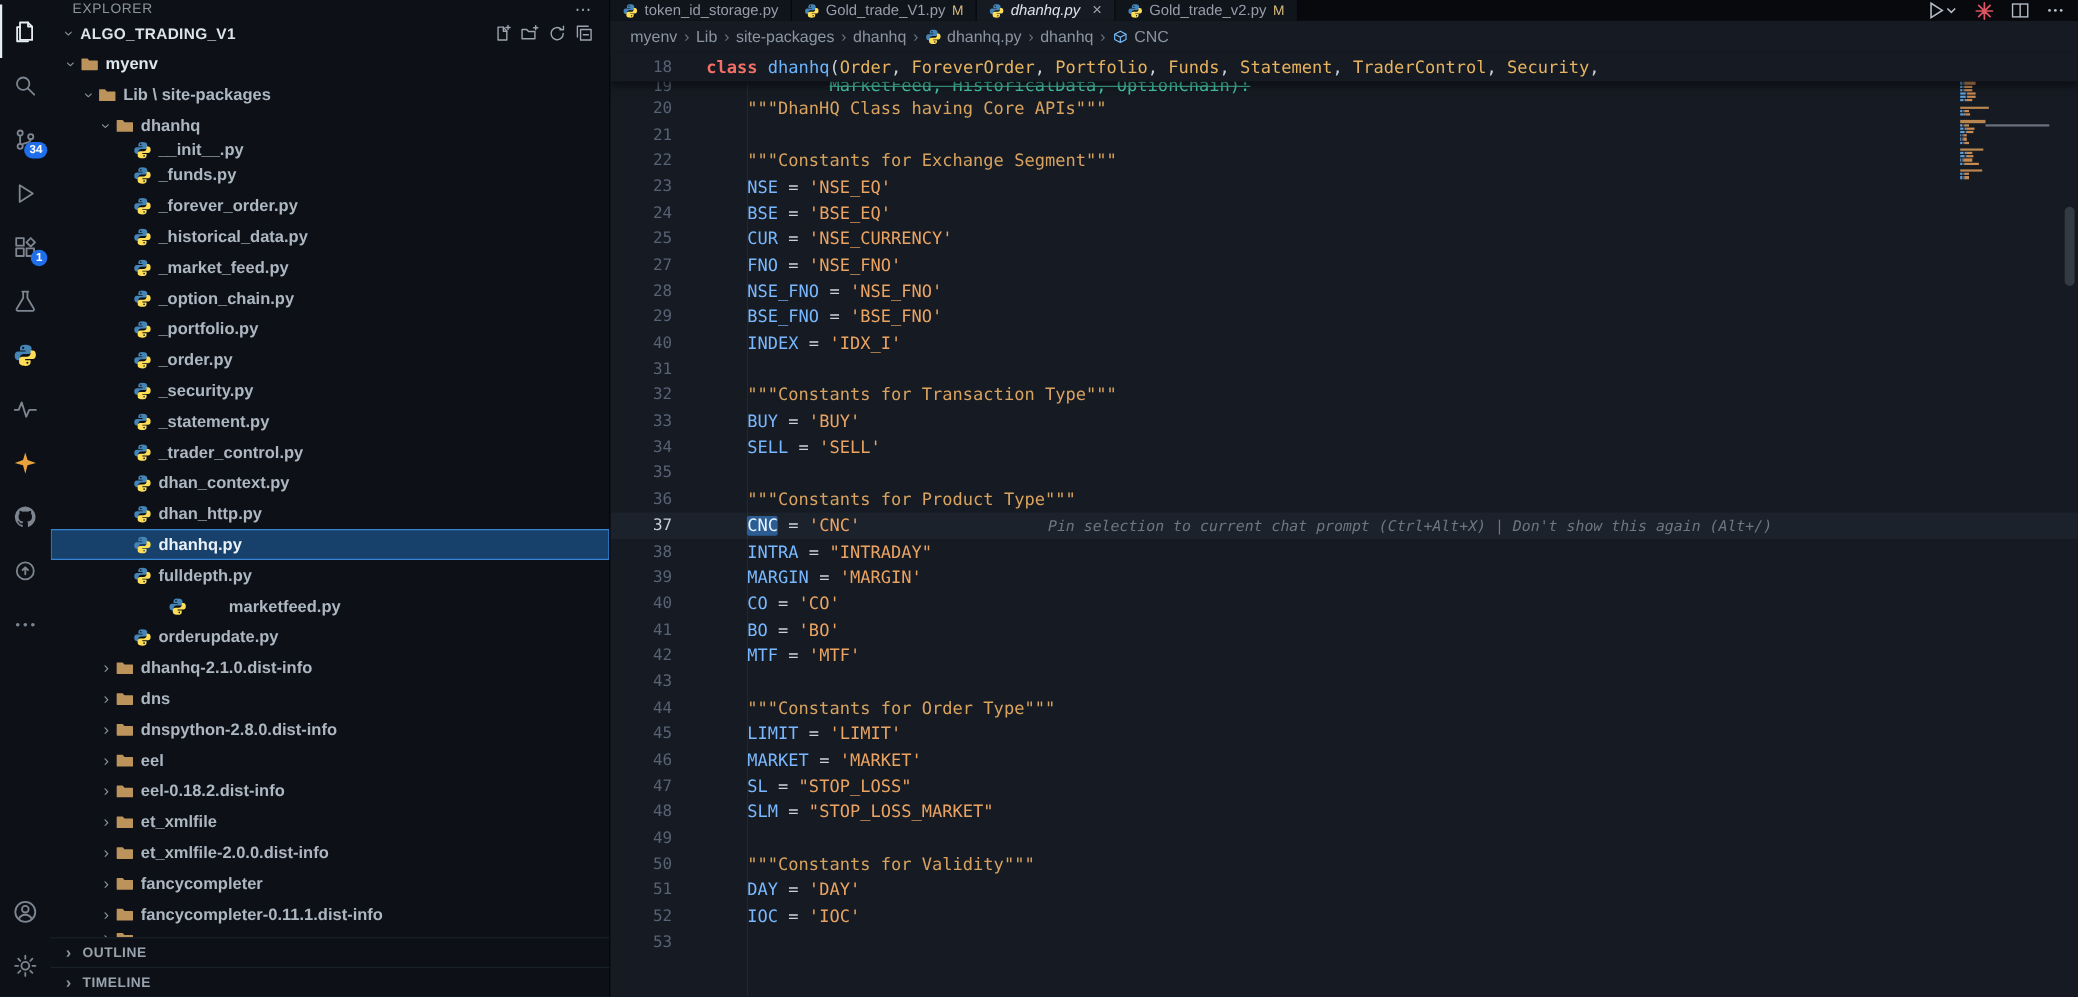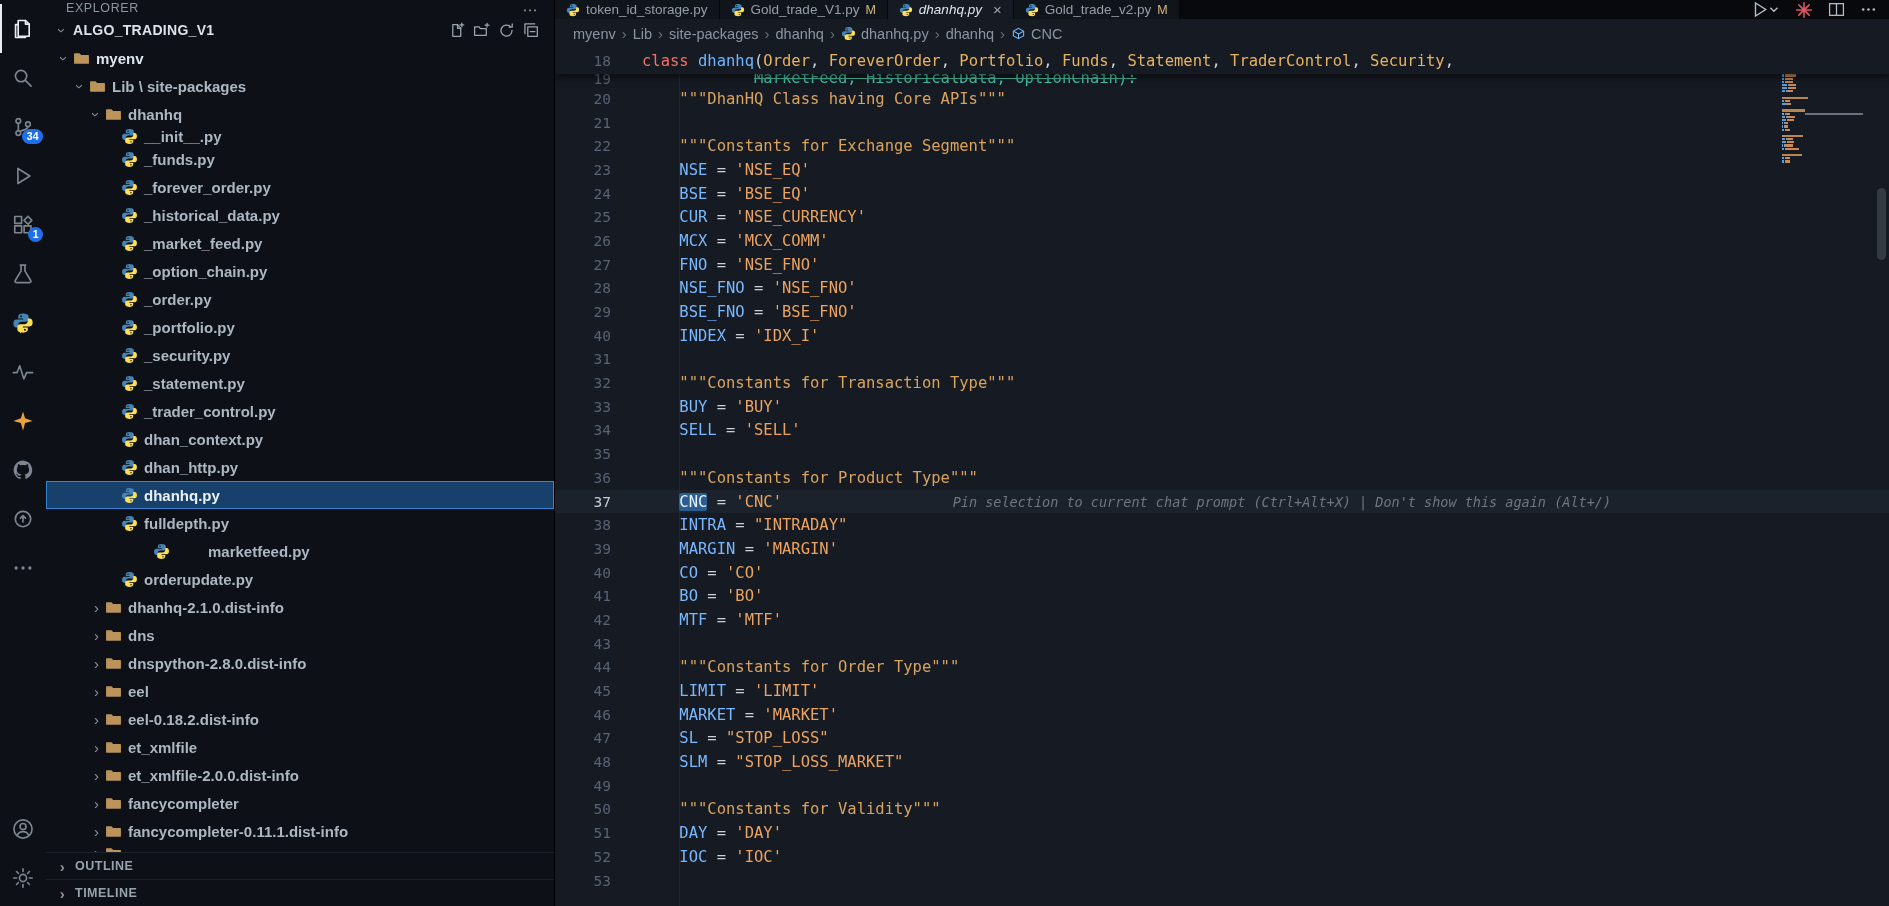--- a/index.html
+++ b/index.html
@@ -64,21 +64,21 @@
   .guide{position:absolute;left:124px;top:26px;bottom:0;width:1px;background:rgba(255,255,255,.055);}
   .sticky{position:absolute;top:0;left:0;right:0;height:26px;background:#161b23;z-index:3;
     box-shadow:0 4px 7px rgba(0,0,0,.5);display:flex;align-items:center;}
   .codelines{position:absolute;top:26px;left:0;right:0;bottom:0;}
   .crow{display:flex;height:23.7px;align-items:center;white-space:pre;}
   .crow.clipt{height:13px;overflow:hidden;align-items:flex-end;}
   .crow.cur{background:rgba(110,131,160,.07);}
   .gut{width:56px;flex:none;text-align:right;color:#576274;font-size:14.5px;}
   .crow.cur .gut{color:#c6cfdb;}
   .ltxt{margin-left:31px;}
-  .tk-k{color:#f47067;}
+  .tk-k{color:#f47067;font-weight:bold;}
   .tk-c{color:#6cb6ff;}
   .tk-b{color:#e7b35f;}
   .tk-d{color:#d9a35f;}
   .tk-s{color:#eba362;}
   .tk-v{color:#79b8ff;}
   .tk-p{color:#c9d1d9;}
   .tk-g{color:#6e7681;font-style:italic;font-size:13.5px;}
   .tk-sel{color:#e8f2ff;background:#2b5d93;border-radius:2px;}
   .tk-ts{color:#45c6a8;text-decoration:line-through;}
 
@@ -314,31 +314,31 @@
           <span class="tlabel">_option_chain.py</span>
         </div>
         <div class="trow" style="padding-left: 58px;">
           <span class="chev blank">›</span>
           <span class="ticon">
             <svg viewBox="0 0 16 16">
               <path fill="#4584b6" d="M7.9 1C5.9 1 4.5 1.6 4.5 3.2v1.6h3.6v.7H3.2C1.6 5.5 1 6.8 1 8.3s.6 2.9 2.2 2.9h1.3V9.4c0-1.3 1.1-2.3 2.4-2.3h3.2c1.1 0 2-.9 2-2V3.2C12.1 1.6 10 1 7.9 1zM6.6 2.4a.7.7 0 1 1 0 1.4.7.7 0 0 1 0-1.4z"></path>
               <path fill="#ffde57" d="M8.1 15c2 0 3.4-.6 3.4-2.2v-1.6H7.9v-.7h4.9c1.6 0 2.2-1.3 2.2-2.8s-.6-2.9-2.2-2.9h-1.3v1.8c0 1.3-1.1 2.3-2.4 2.3H5.9c-1.1 0-2 .9-2 2v1.9C3.9 14.4 6 15 8.1 15zm1.3-1.4a.7.7 0 1 1 0-1.4.7.7 0 0 1 0 1.4z"></path>
             </svg>
           </span>
+          <span class="tlabel">_portfolio.py</span>
+        </div>
+        <div class="trow" style="padding-left: 58px;">
+          <span class="chev blank">›</span>
+          <span class="ticon">
+            <svg viewBox="0 0 16 16">
+              <path fill="#4584b6" d="M7.9 1C5.9 1 4.5 1.6 4.5 3.2v1.6h3.6v.7H3.2C1.6 5.5 1 6.8 1 8.3s.6 2.9 2.2 2.9h1.3V9.4c0-1.3 1.1-2.3 2.4-2.3h3.2c1.1 0 2-.9 2-2V3.2C12.1 1.6 10 1 7.9 1zM6.6 2.4a.7.7 0 1 1 0 1.4.7.7 0 0 1 0-1.4z"></path>
+              <path fill="#ffde57" d="M8.1 15c2 0 3.4-.6 3.4-2.2v-1.6H7.9v-.7h4.9c1.6 0 2.2-1.3 2.2-2.8s-.6-2.9-2.2-2.9h-1.3v1.8c0 1.3-1.1 2.3-2.4 2.3H5.9c-1.1 0-2 .9-2 2v1.9C3.9 14.4 6 15 8.1 15zm1.3-1.4a.7.7 0 1 1 0-1.4.7.7 0 0 1 0 1.4z"></path>
+            </svg>
+          </span>
           <span class="tlabel">_order.py</span>
-        </div>
-        <div class="trow" style="padding-left: 58px;">
-          <span class="chev blank">›</span>
-          <span class="ticon">
-            <svg viewBox="0 0 16 16">
-              <path fill="#4584b6" d="M7.9 1C5.9 1 4.5 1.6 4.5 3.2v1.6h3.6v.7H3.2C1.6 5.5 1 6.8 1 8.3s.6 2.9 2.2 2.9h1.3V9.4c0-1.3 1.1-2.3 2.4-2.3h3.2c1.1 0 2-.9 2-2V3.2C12.1 1.6 10 1 7.9 1zM6.6 2.4a.7.7 0 1 1 0 1.4.7.7 0 0 1 0-1.4z"></path>
-              <path fill="#ffde57" d="M8.1 15c2 0 3.4-.6 3.4-2.2v-1.6H7.9v-.7h4.9c1.6 0 2.2-1.3 2.2-2.8s-.6-2.9-2.2-2.9h-1.3v1.8c0 1.3-1.1 2.3-2.4 2.3H5.9c-1.1 0-2 .9-2 2v1.9C3.9 14.4 6 15 8.1 15zm1.3-1.4a.7.7 0 1 1 0-1.4.7.7 0 0 1 0 1.4z"></path>
-            </svg>
-          </span>
-          <span class="tlabel">_portfolio.py</span>
         </div>
         <div class="trow" style="padding-left: 58px;">
           <span class="chev blank">›</span>
           <span class="ticon">
             <svg viewBox="0 0 16 16">
               <path fill="#4584b6" d="M7.9 1C5.9 1 4.5 1.6 4.5 3.2v1.6h3.6v.7H3.2C1.6 5.5 1 6.8 1 8.3s.6 2.9 2.2 2.9h1.3V9.4c0-1.3 1.1-2.3 2.4-2.3h3.2c1.1 0 2-.9 2-2V3.2C12.1 1.6 10 1 7.9 1zM6.6 2.4a.7.7 0 1 1 0 1.4.7.7 0 0 1 0-1.4z"></path>
               <path fill="#ffde57" d="M8.1 15c2 0 3.4-.6 3.4-2.2v-1.6H7.9v-.7h4.9c1.6 0 2.2-1.3 2.2-2.8s-.6-2.9-2.2-2.9h-1.3v1.8c0 1.3-1.1 2.3-2.4 2.3H5.9c-1.1 0-2 .9-2 2v1.9C3.9 14.4 6 15 8.1 15zm1.3-1.4a.7.7 0 1 1 0-1.4.7.7 0 0 1 0 1.4z"></path>
             </svg>
           </span>
           <span class="tlabel">_security.py</span>
@@ -641,21 +641,20 @@
           <div class="crow"><span class="gut">18</span><span class="ltxt"><span class="tk-k">class</span><span class="tk-p"> </span><span class="tk-c">dhanhq</span><span class="tk-p">(</span><span class="tk-b">Order</span><span class="tk-p">, </span><span class="tk-b">ForeverOrder</span><span class="tk-p">, </span><span class="tk-b">Portfolio</span><span class="tk-p">, </span><span class="tk-b">Funds</span><span class="tk-p">, </span><span class="tk-b">Statement</span><span class="tk-p">, </span><span class="tk-b">TraderControl</span><span class="tk-p">, </span><span class="tk-b">Security</span><span class="tk-p">,</span></span></div>
         </div>
       <div class="codelines" id="code">
           <div class="crow clipt"><span class="gut">19</span><span class="ltxt"><span class="tk-p">            </span><span class="tk-ts">MarketFeed, HistoricalData, OptionChain):</span></span></div>
           <div class="crow"><span class="gut">20</span><span class="ltxt"><span class="tk-p">    </span><span class="tk-d">"""DhanHQ Class having Core APIs"""</span></span></div>
           <div class="crow"><span class="gut">21</span><span class="ltxt"></span></div>
           <div class="crow"><span class="gut">22</span><span class="ltxt"><span class="tk-p">    </span><span class="tk-d">"""Constants for Exchange Segment"""</span></span></div>
           <div class="crow"><span class="gut">23</span><span class="ltxt"><span class="tk-p">    </span><span class="tk-v">NSE</span><span class="tk-p"> = </span><span class="tk-s">'NSE_EQ'</span></span></div>
           <div class="crow"><span class="gut">24</span><span class="ltxt"><span class="tk-p">    </span><span class="tk-v">BSE</span><span class="tk-p"> = </span><span class="tk-s">'BSE_EQ'</span></span></div>
           <div class="crow"><span class="gut">25</span><span class="ltxt"><span class="tk-p">    </span><span class="tk-v">CUR</span><span class="tk-p"> = </span><span class="tk-s">'NSE_CURRENCY'</span></span></div>
-          <div class="crow"><span class="gut">26</span><span class="ltxt"><span class="tk-p">    </span><span class="tk-v">MCX</span><span class="tk-p"> = </span><span class="tk-s">'MCX_COMM'</span></span></div>
           <div class="crow"><span class="gut">27</span><span class="ltxt"><span class="tk-p">    </span><span class="tk-v">FNO</span><span class="tk-p"> = </span><span class="tk-s">'NSE_FNO'</span></span></div>
           <div class="crow"><span class="gut">28</span><span class="ltxt"><span class="tk-p">    </span><span class="tk-v">NSE_FNO</span><span class="tk-p"> = </span><span class="tk-s">'NSE_FNO'</span></span></div>
           <div class="crow"><span class="gut">29</span><span class="ltxt"><span class="tk-p">    </span><span class="tk-v">BSE_FNO</span><span class="tk-p"> = </span><span class="tk-s">'BSE_FNO'</span></span></div>
           <div class="crow"><span class="gut">40</span><span class="ltxt"><span class="tk-p">    </span><span class="tk-v">INDEX</span><span class="tk-p"> = </span><span class="tk-s">'IDX_I'</span></span></div>
           <div class="crow"><span class="gut">31</span><span class="ltxt"></span></div>
           <div class="crow"><span class="gut">32</span><span class="ltxt"><span class="tk-p">    </span><span class="tk-d">"""Constants for Transaction Type"""</span></span></div>
           <div class="crow"><span class="gut">33</span><span class="ltxt"><span class="tk-p">    </span><span class="tk-v">BUY</span><span class="tk-p"> = </span><span class="tk-s">'BUY'</span></span></div>
           <div class="crow"><span class="gut">34</span><span class="ltxt"><span class="tk-p">    </span><span class="tk-v">SELL</span><span class="tk-p"> = </span><span class="tk-s">'SELL'</span></span></div>
           <div class="crow"><span class="gut">35</span><span class="ltxt"></span></div>
           <div class="crow"><span class="gut">36</span><span class="ltxt"><span class="tk-p">    </span><span class="tk-d">"""Constants for Product Type"""</span></span></div>

